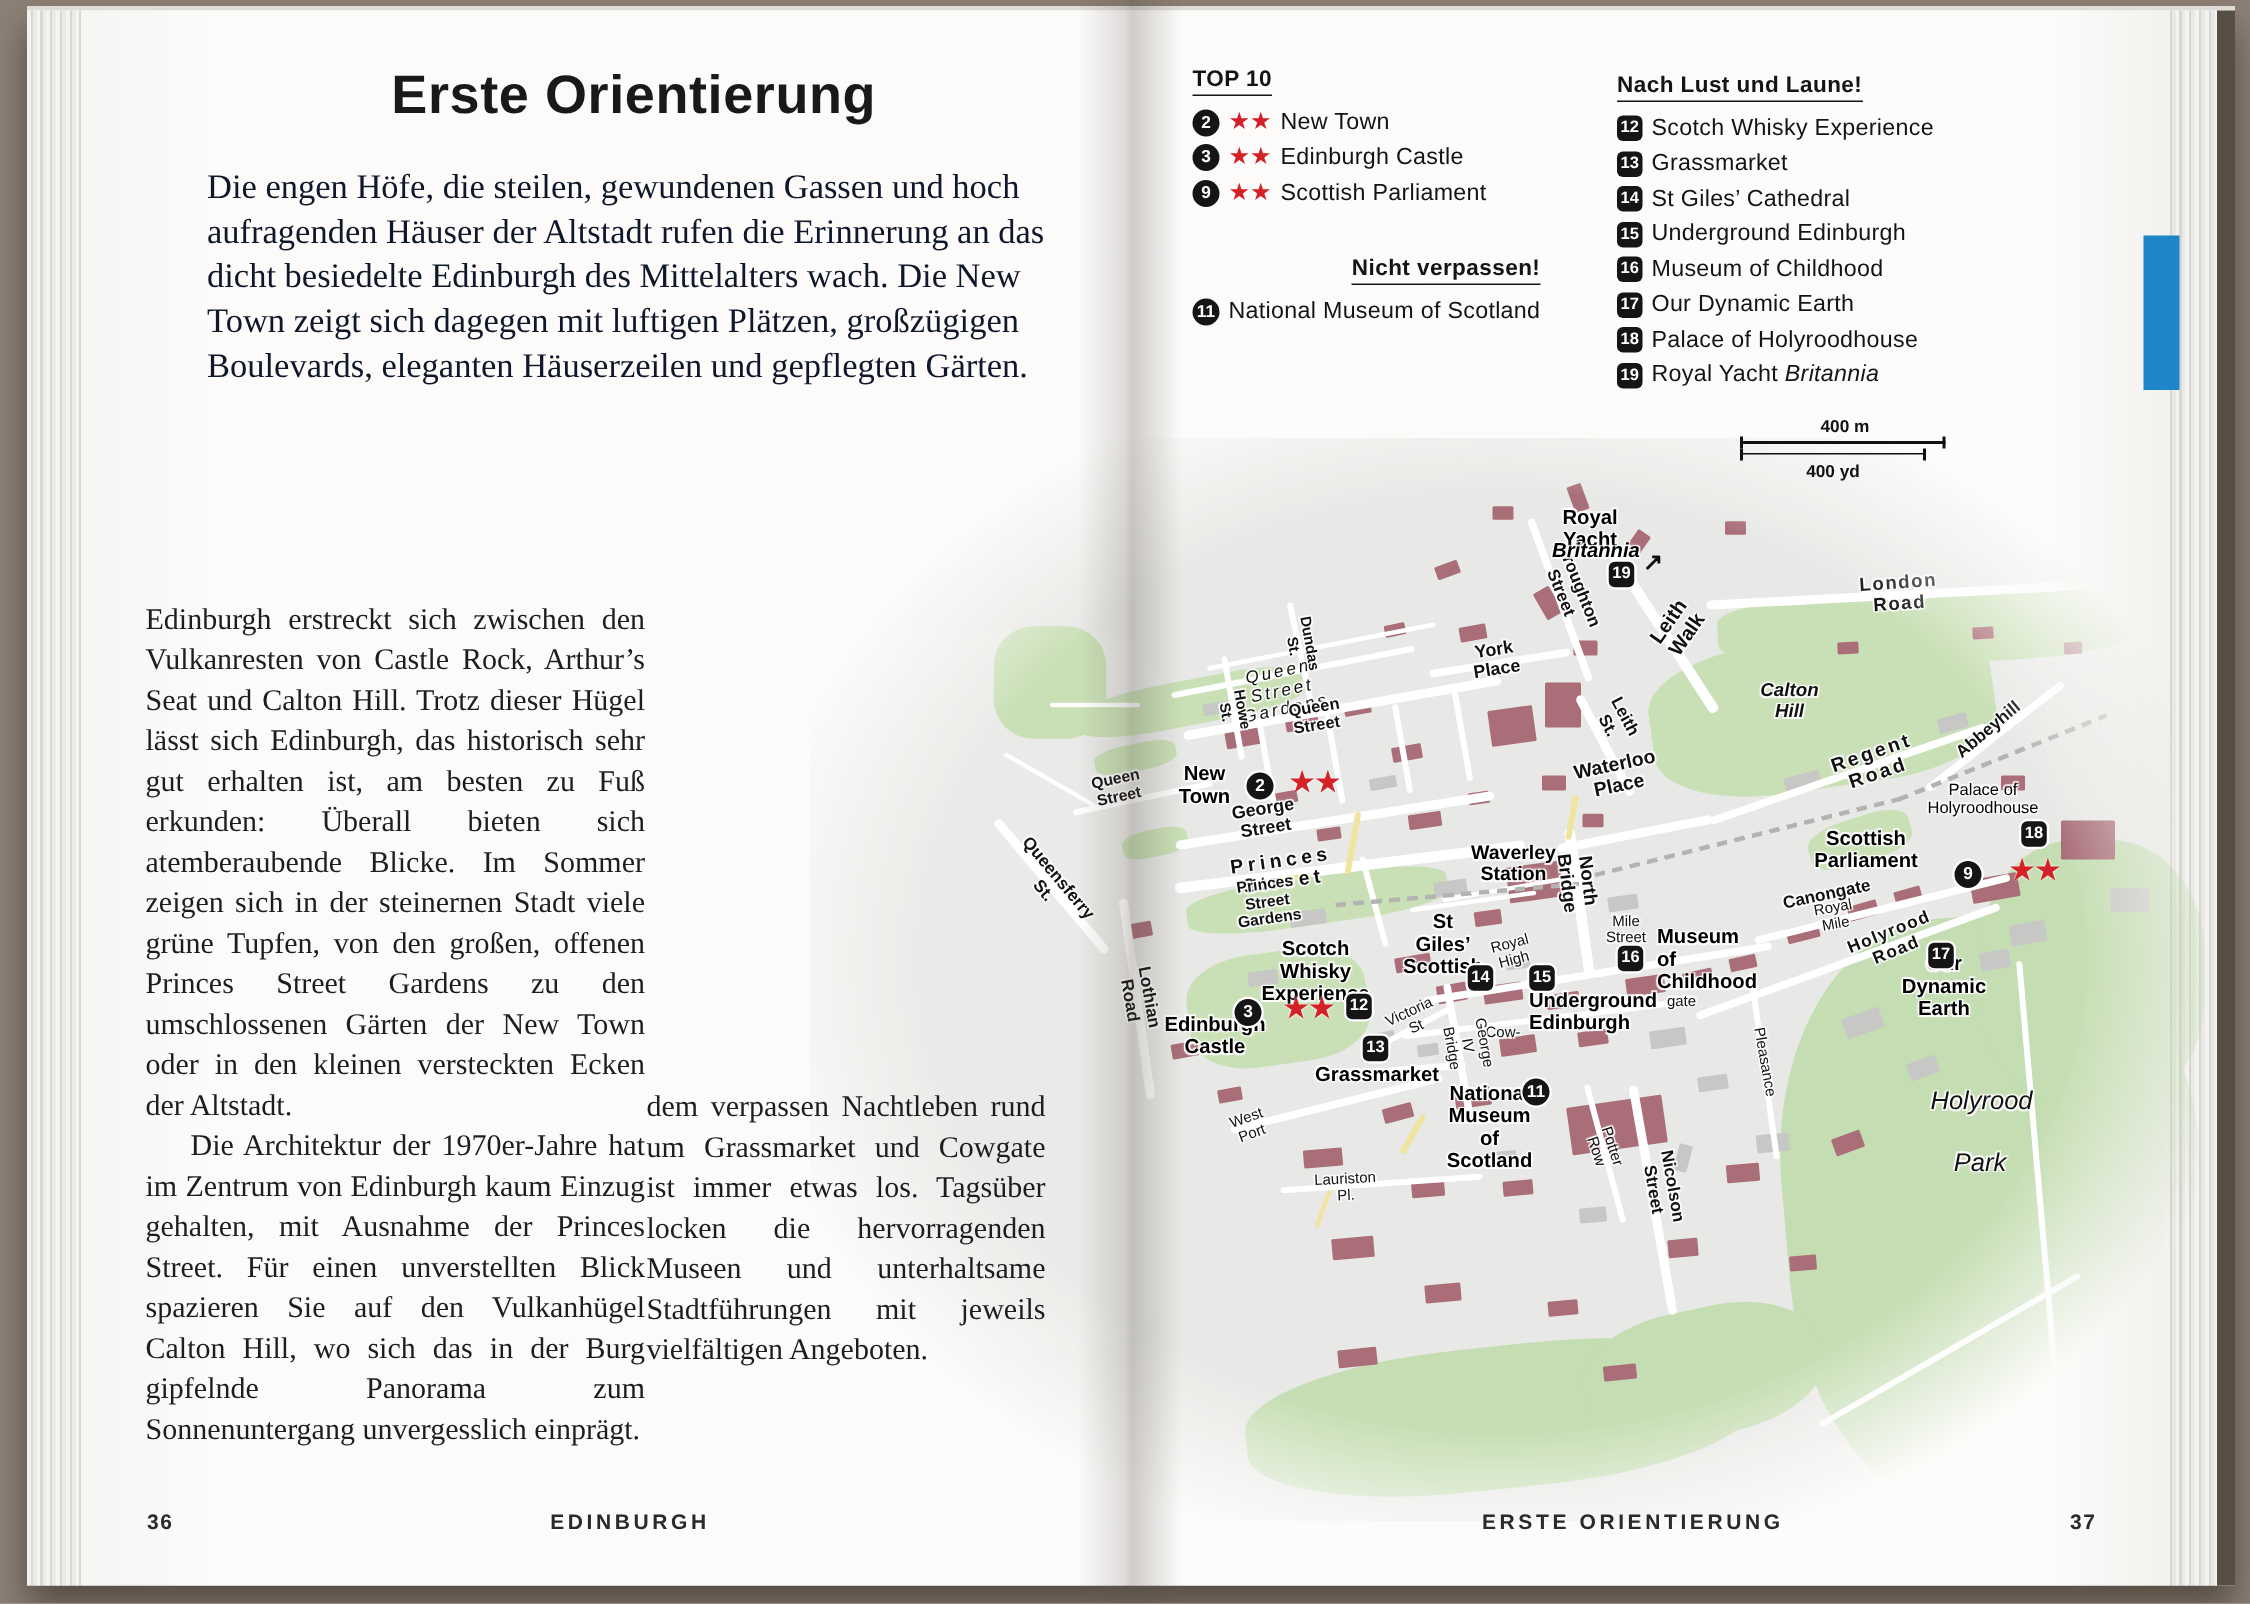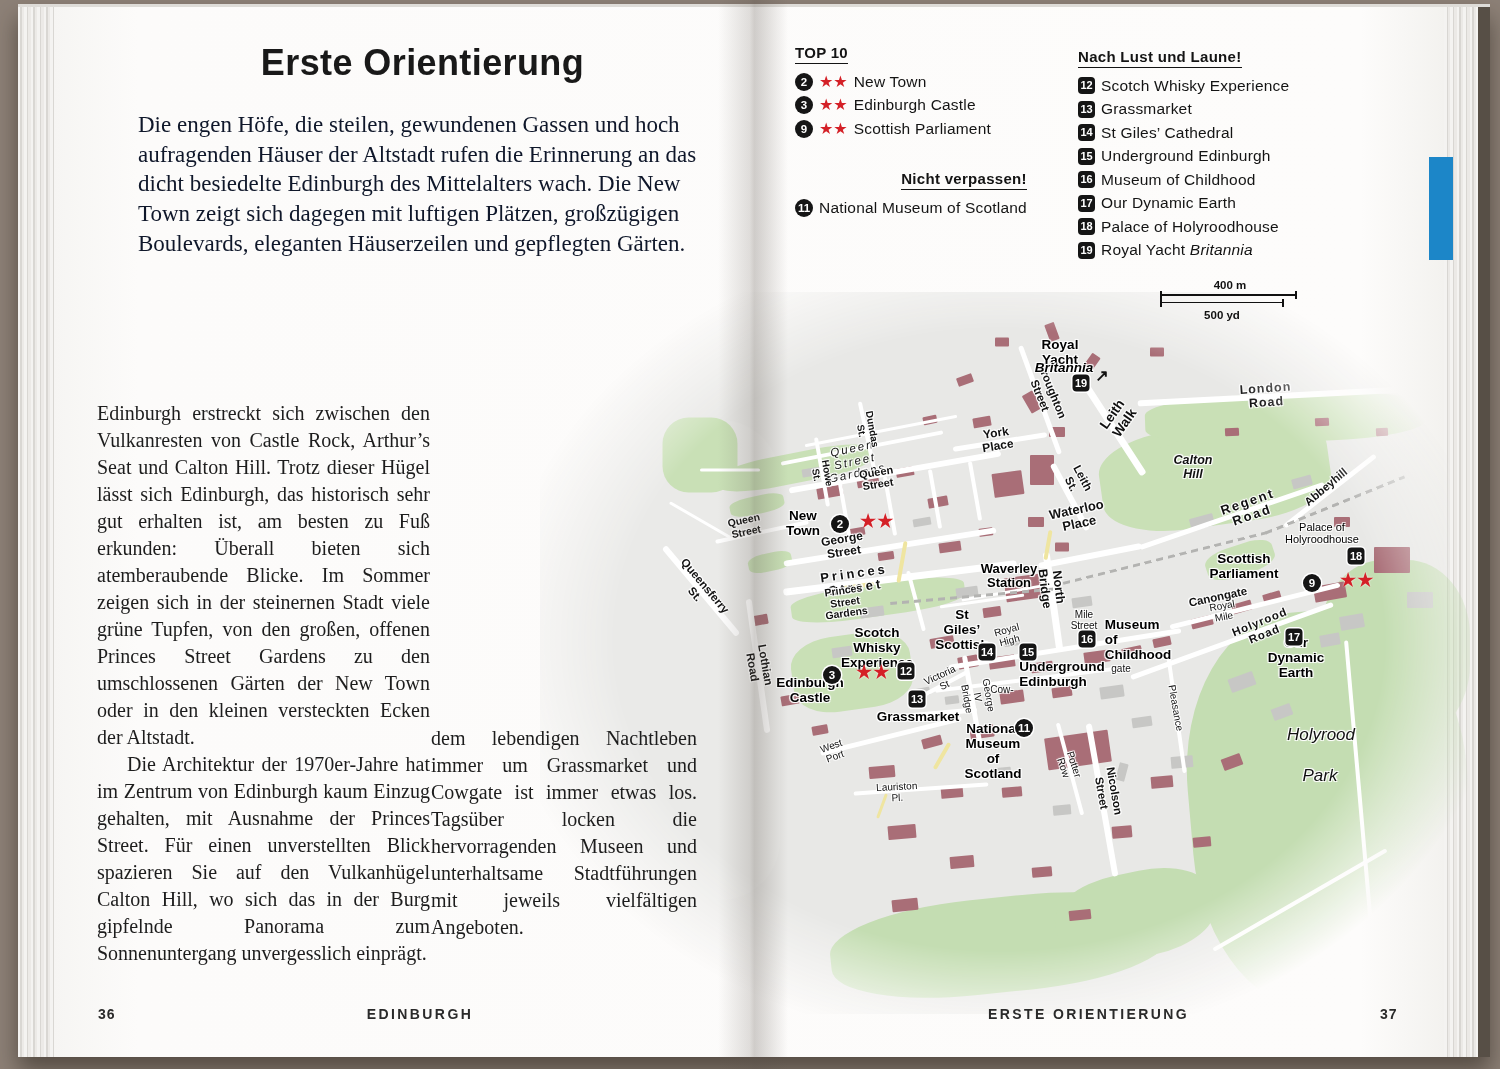--- a/index.html
+++ b/index.html
@@ -321,21 +321,21 @@
 
   <div class="gutter"></div>
 
   <div class="lp-title">Erste Orientierung</div>
   <div class="lp-intro">Die engen Höfe, die steilen, gewundenen Gassen und hoch aufragenden Häuser der Altstadt rufen die Erinnerung an das dicht besiedelte Edinburgh des Mittelalters wach. Die New Town zeigt sich dagegen mit luftigen Plätzen, großzügigen Boulevards, eleganten Häuserzeilen und gepflegten Gärten.</div>
   <div class="col col1">
     <p>Edinburgh erstreckt sich zwischen den Vulkanresten von Castle Rock, Arthur’s Seat und Calton Hill. Trotz dieser Hügel lässt sich Edinburgh, das historisch sehr gut erhalten ist, am besten zu Fuß erkunden: Überall bieten sich atemberaubende Blicke. Im Sommer zeigen sich in der steinernen Stadt viele grüne Tupfen, von den großen, offenen Princes Street Gardens zu den umschlossenen Gärten der New Town oder in den kleinen versteckten Ecken der Altstadt.</p>
     <p class="ind">Die Architektur der 1970er-Jahre hat im Zentrum von Edinburgh kaum Einzug gehalten, mit Ausnahme der Princes Street. Für einen unverstellten Blick spazieren Sie auf den Vulkanhügel Calton Hill, wo sich das in der Burg gipfelnde Panorama zum Sonnenuntergang unvergesslich einprägt.</p>
   </div>
   <div class="col col2">
-    <p>dem lebendigen Nachtleben immer um Grassmarket und Cowgate ist immer etwas los. Tagsüber locken die hervorragenden Museen und unterhaltsame Stadtführungen mit jeweils vielfältigen Angeboten.</p>
+    <p>dem verpassen Nachtleben rund um Grassmarket und Cowgate ist immer etwas los. Tagsüber locken die hervorragenden Museen und unterhaltsame Stadtführungen mit jeweils vielfältigen Angeboten.</p>
   </div>
 
   <div class="leg-col" style="left:795px;top:44px;">
     <div class="leg-head">TOP 10</div>
     <div id="list-top10">
         <div class="leg-row">
           <span class="mk-c">2</span>
           <span class="leg-stars">★★</span>
           <span class="leg-label">New Town</span>
         </div>
@@ -397,20 +397,20 @@
         </div>
       </div>
   </div>
 
   <div class="blue-tab" id="blue-tab" style="background: rgb(28, 134, 200);"></div>
 
   <div class="scalebar">
     <div class="scale-label">400 m</div>
     <div class="scale-line" style="width:137px;"></div>
     <div class="scale-line" style="width:124px;"></div>
-    <div class="scale-label" style="width:124px;">500 yd</div>
+    <div class="scale-label" style="width:124px;">400 yd</div>
   </div>
 
   <div class="footer f-num-l">36</div>
   <div class="footer f-lab-l">EDINBURGH</div>
   <div class="footer f-lab-r">ERSTE ORIENTIERUNG</div>
   <div class="footer f-num-r">37</div>
 </div>
 
 </body></html>

